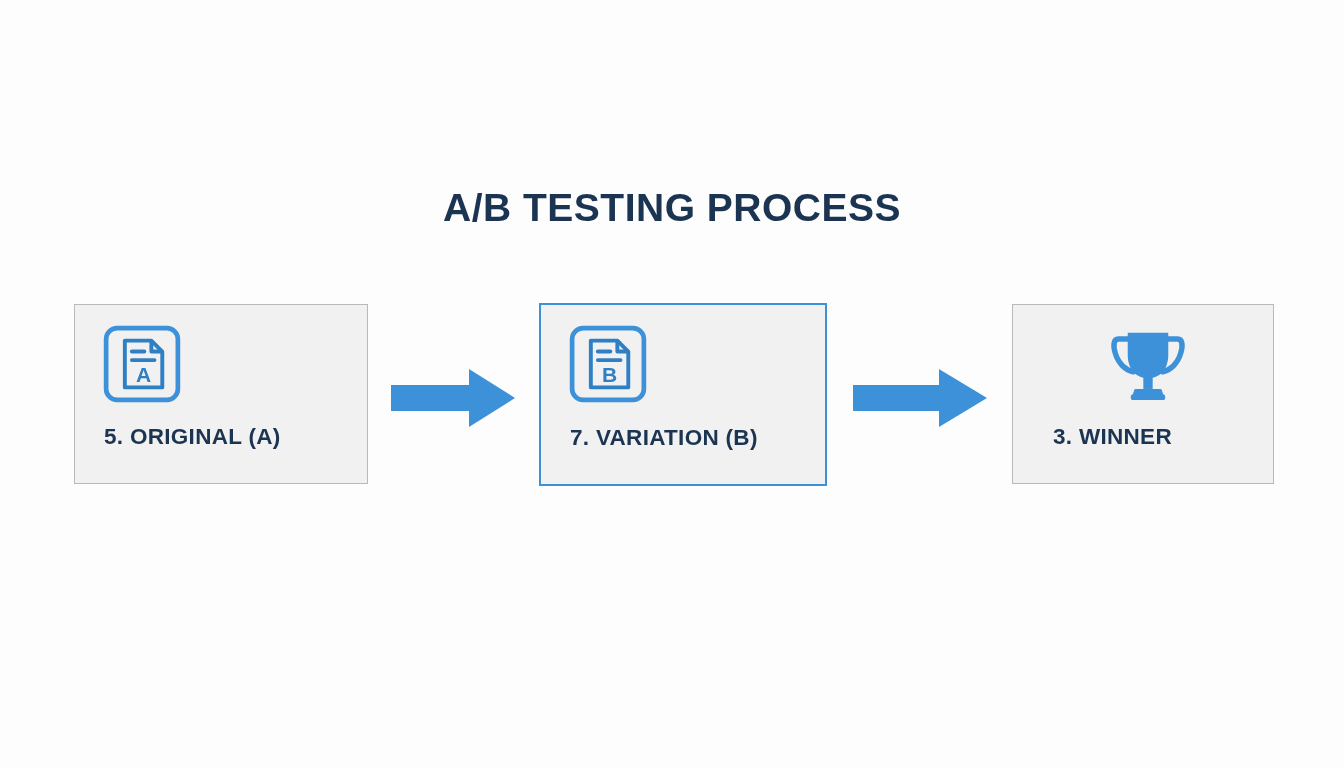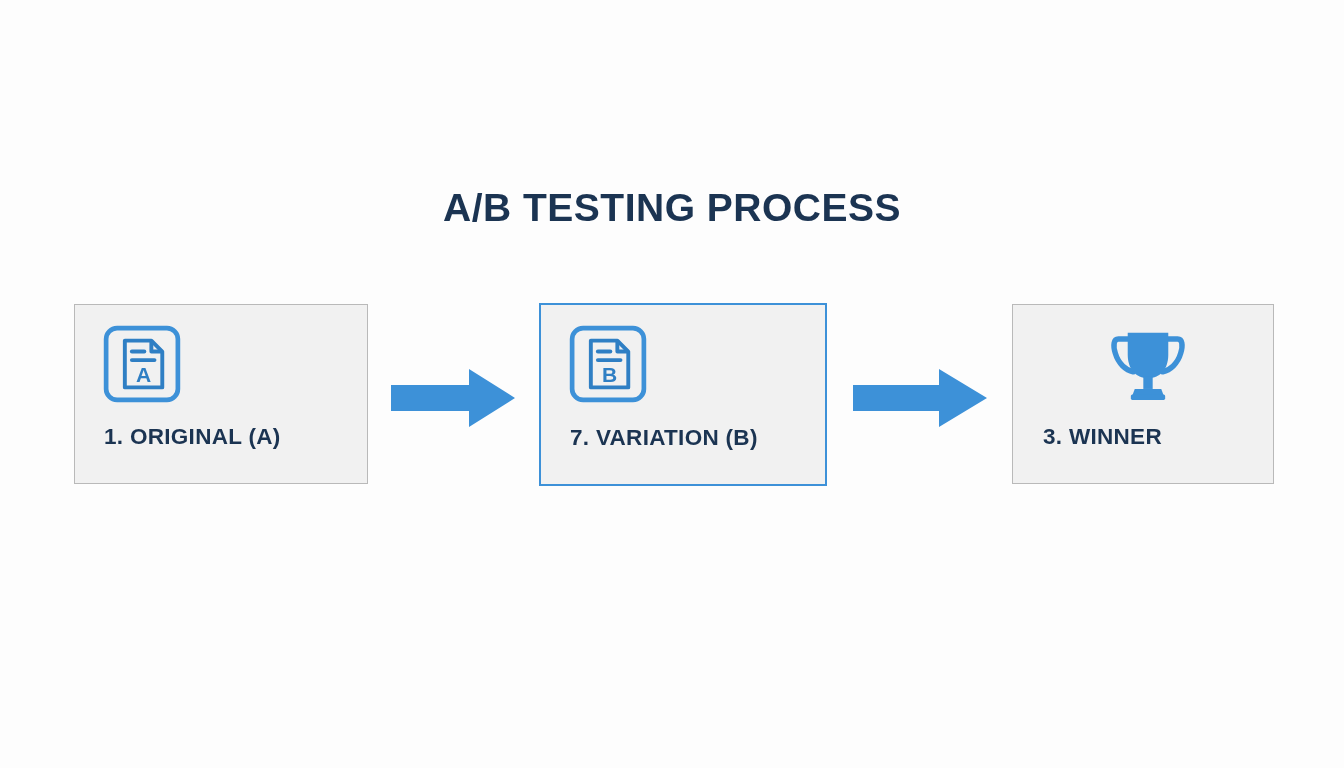--- a/index.html
+++ b/index.html
@@ -73,21 +73,21 @@
     font-family: "Liberation Sans", sans-serif;
     white-space: nowrap;
   }
 
   
   #card-1 { left: 74px;   top: 304px; width: 294px; height: 180px; }
   #card-2 { left: 539px;  top: 303px; width: 288px; height: 183px; }
   #card-3 { left: 1012px; top: 304px; width: 262px; height: 180px; }
 
   #card-3 .card-icon { left: 95px; top: 20px; width: 80px; height: 78px; }
-  #card-3 .card-label { left: 30px; }
+  #card-3 .card-label { left: 40px; }
 
   
   .arrow {
     position: absolute;
   }
   .arrow svg { display: block; width: 100%; height: 100%; }
   #arrow-1 { left: 391px; top: 369px; width: 124px; height: 58px; }
   #arrow-2 { left: 853px; top: 369px; width: 134px; height: 58px; }
 </style>
 </head>
@@ -103,21 +103,21 @@
       <svg viewBox="0 0 100 100" xmlns="http://www.w3.org/2000/svg">
         <rect x="4" y="4" width="92" height="92" rx="14" ry="14" fill="none" stroke="#3d91d8" stroke-width="6"></rect>
         <path d="M28 20 H62 L76 34 V80 H28 Z" fill="none" stroke="#2f7fc4" stroke-width="5" stroke-linejoin="round"></path>
         <path d="M62 20 V34 H76" fill="none" stroke="#2f7fc4" stroke-width="5" stroke-linejoin="round"></path>
         <line x1="37" y1="34" x2="53" y2="34" stroke="#2f7fc4" stroke-width="5" stroke-linecap="round"></line>
         <line x1="37" y1="45" x2="66" y2="45" stroke="#2f7fc4" stroke-width="5" stroke-linecap="round"></line>
         <text x="52" y="73" text-anchor="middle" font-family="Liberation Sans, sans-serif" font-size="27" font-weight="700" fill="#2f7fc4">A</text>
       </svg>
     </div>
 
-    <div class="card-label">1. ORIGINAL (A)</div>
+    <div class="card-label">5. ORIGINAL (A)</div>
   </div>
 
   <div id="arrow-1" class="arrow">
     <svg viewBox="0 0 124 58" xmlns="http://www.w3.org/2000/svg">
       <path d="M0 16 H78 V0 L124 29 L78 58 V42 H0 Z" fill="#3d91d8"></path>
     </svg>
   </div>
 
   <div id="card-2" class="card highlight">
 

